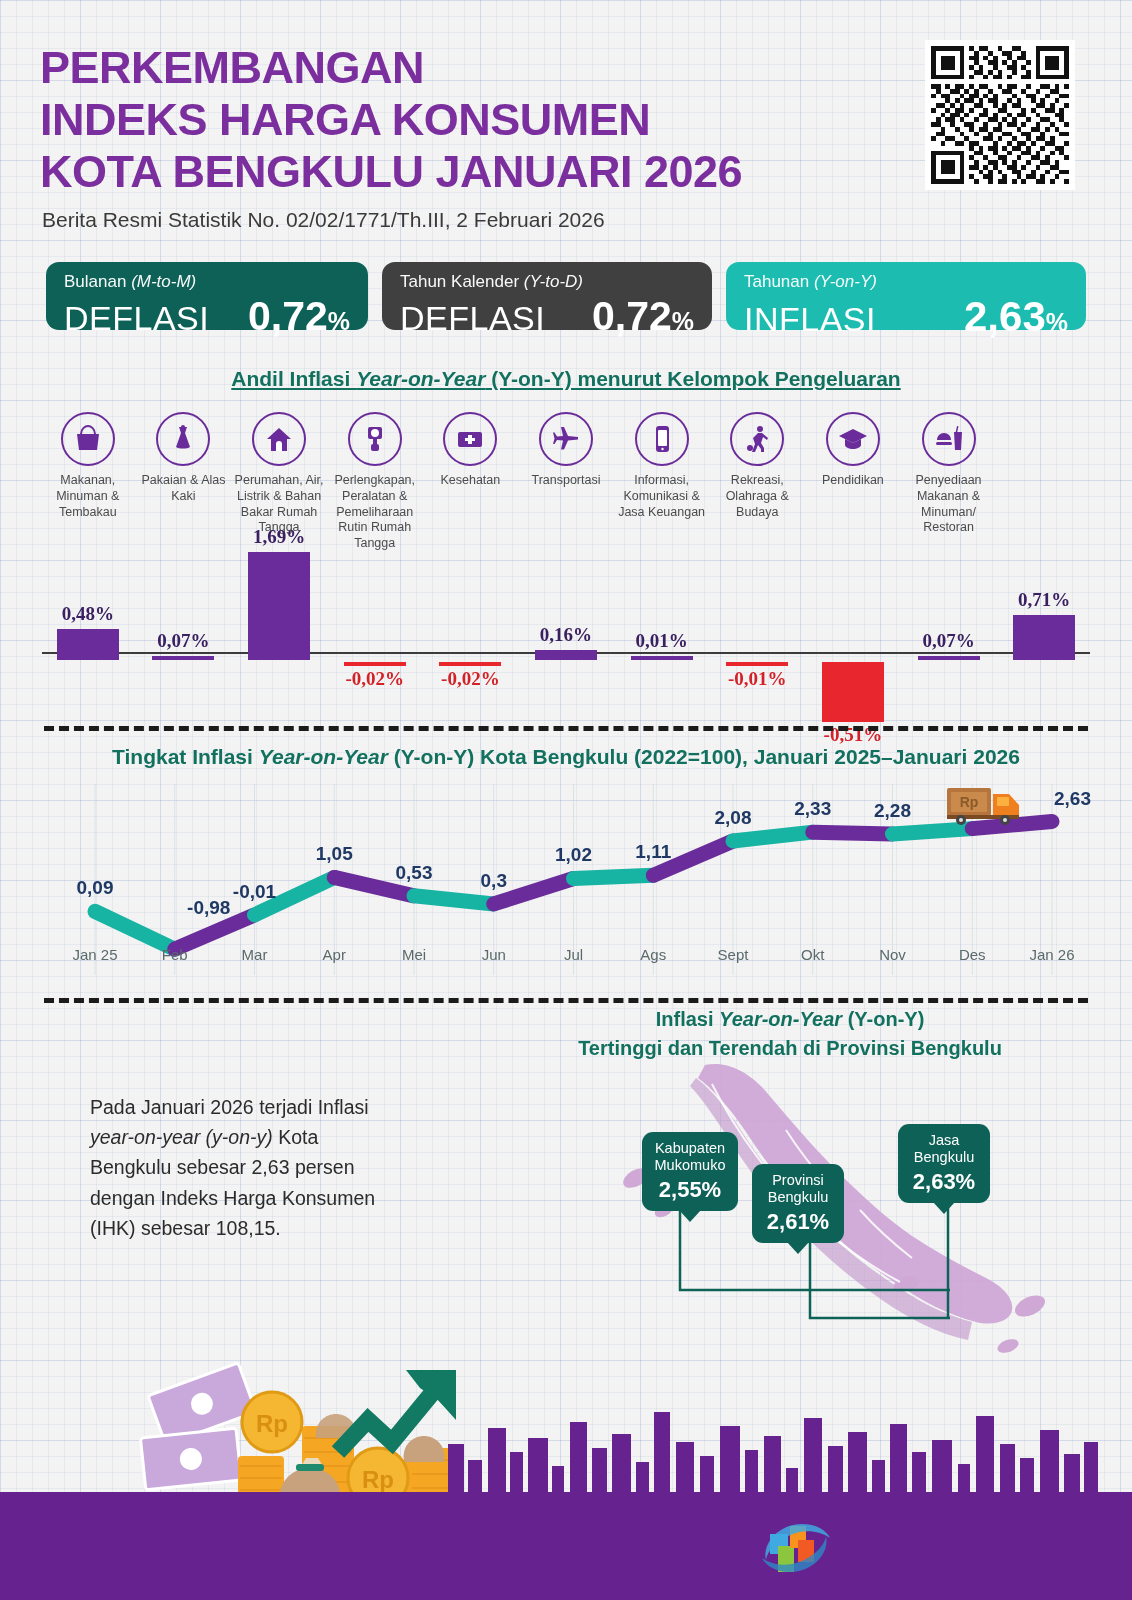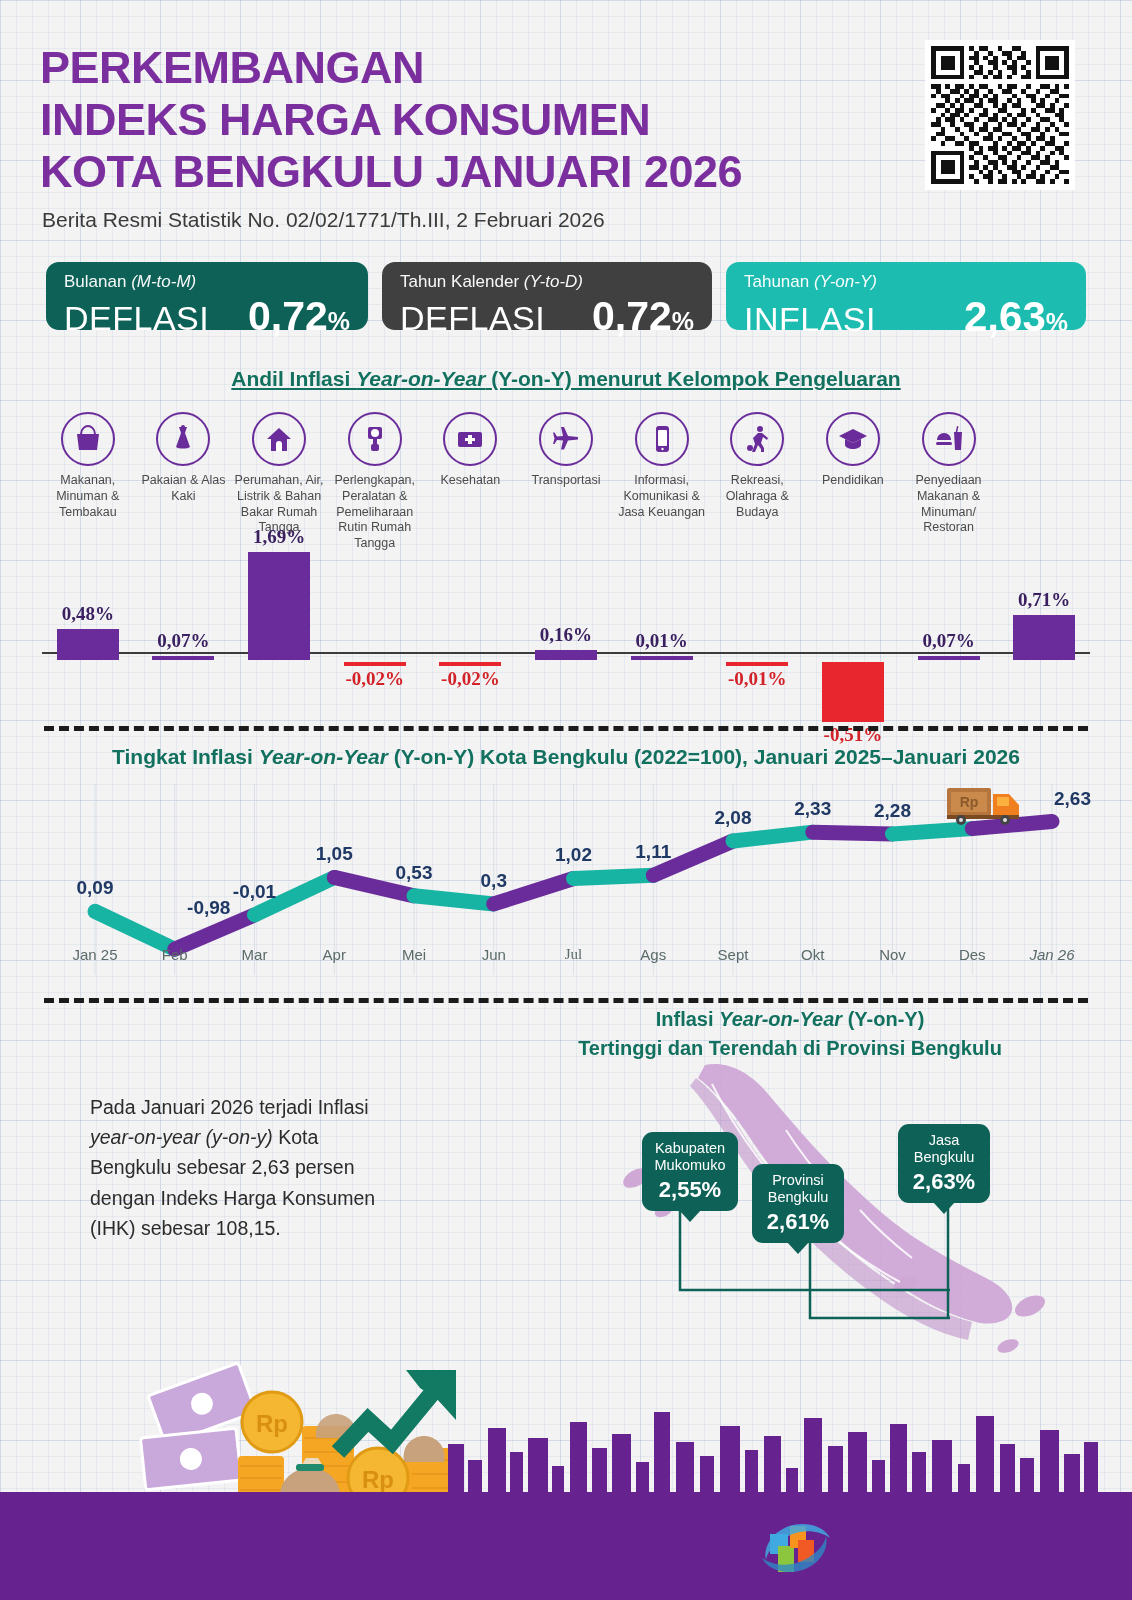--- a/index.html
+++ b/index.html
@@ -614,27 +614,27 @@
       <div class="lpt-val" style="left: 932.25px; top: 16.622px;">2,43</div>
       <div class="lpt-val" style="left: 1014px; top: 9.54878px; transform: none;">2,63</div>
     </div>
   <div class="months" id="months">
       <div class="mon" style="left: 55px;">Jan 25</div>
       <div class="mon" style="left: 134.75px;">Feb</div>
       <div class="mon" style="left: 214.5px;">Mar</div>
       <div class="mon" style="left: 294.25px;">Apr</div>
       <div class="mon" style="left: 374px;">Mei</div>
       <div class="mon" style="left: 453.75px;">Jun</div>
-      <div class="mon" style="left: 533.5px; font-family: Liberation Serif, serif;">Jul</div>
+      <div class="mon" style="left: 533.5px;">Jul</div>
       <div class="mon" style="left: 613.25px;">Ags</div>
       <div class="mon" style="left: 693px;">Sept</div>
       <div class="mon" style="left: 772.75px;">Okt</div>
       <div class="mon" style="left: 852.5px;">Nov</div>
       <div class="mon" style="left: 932.25px;">Des</div>
-      <div class="mon" style="left: 1012px; font-style: italic;">Jan 26</div>
+      <div class="mon" style="left: 1012px;">Jan 26</div>
     </div>
   <div class="truck">
     <svg viewBox="0 0 86 44">
       <rect x="2" y="6" width="44" height="28" rx="2" fill="#B5753C"></rect>
       <rect x="6" y="10" width="36" height="20" rx="1" fill="#C98A4B"></rect>
       <text x="24" y="25" font-size="14" font-weight="bold" fill="#8B5A2B" text-anchor="middle" font-family="Liberation Sans, sans-serif">Rp</text>
       <path d="M48 12 h16 l10 11 v11 h-26 z" fill="#F07F20"></path>
       <rect x="52" y="15" width="12" height="9" rx="1" fill="#FBB040"></rect>
       <rect x="2" y="33" width="72" height="4" fill="#7A4B22"></rect>
       <circle cx="16" cy="38" r="5" fill="#444"></circle>

